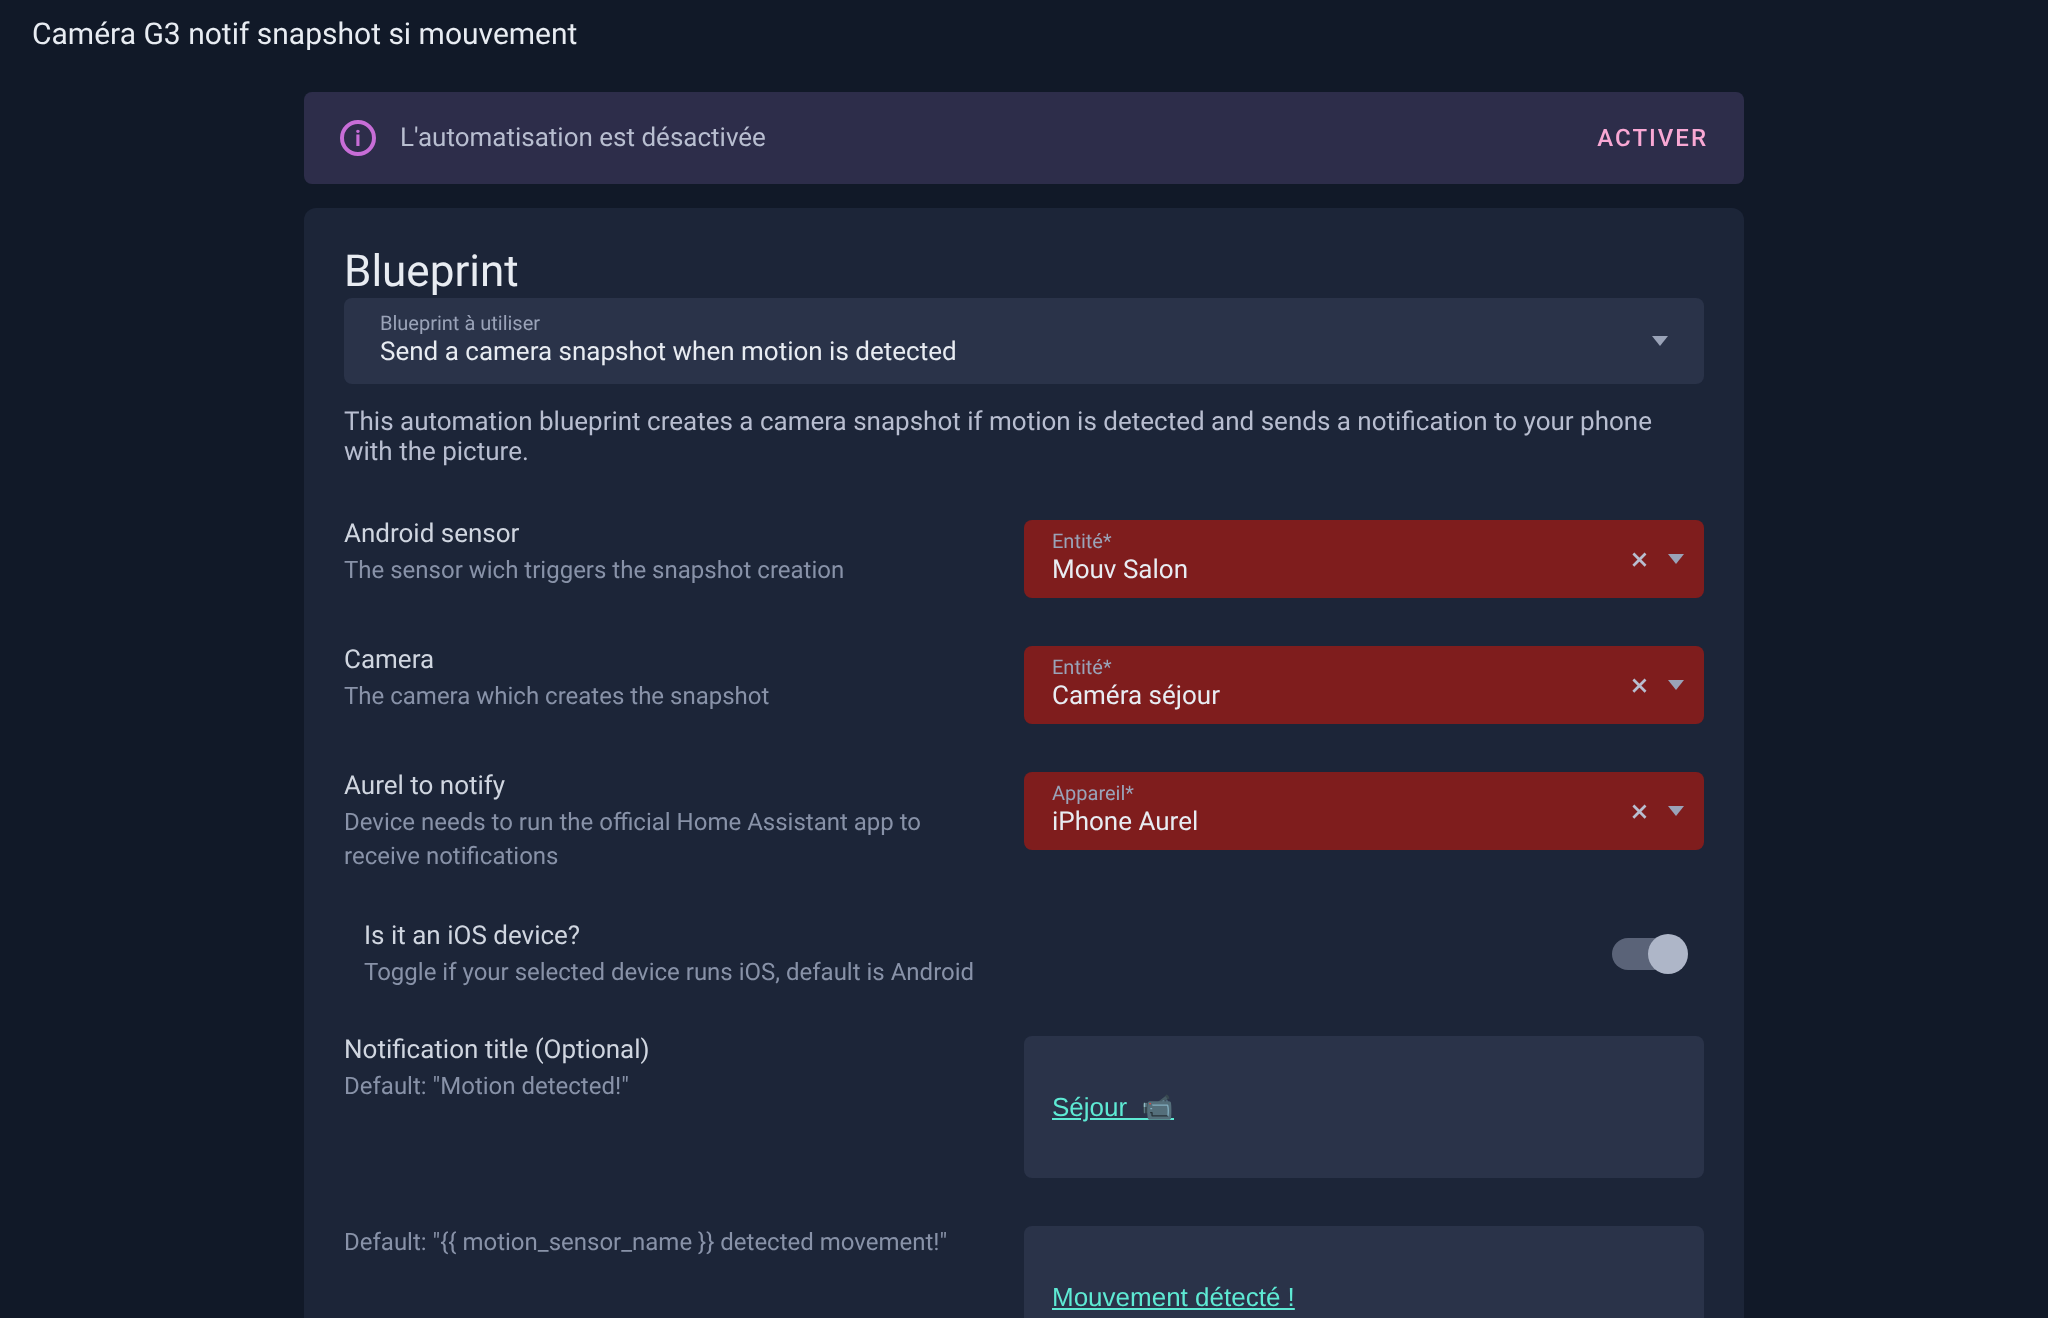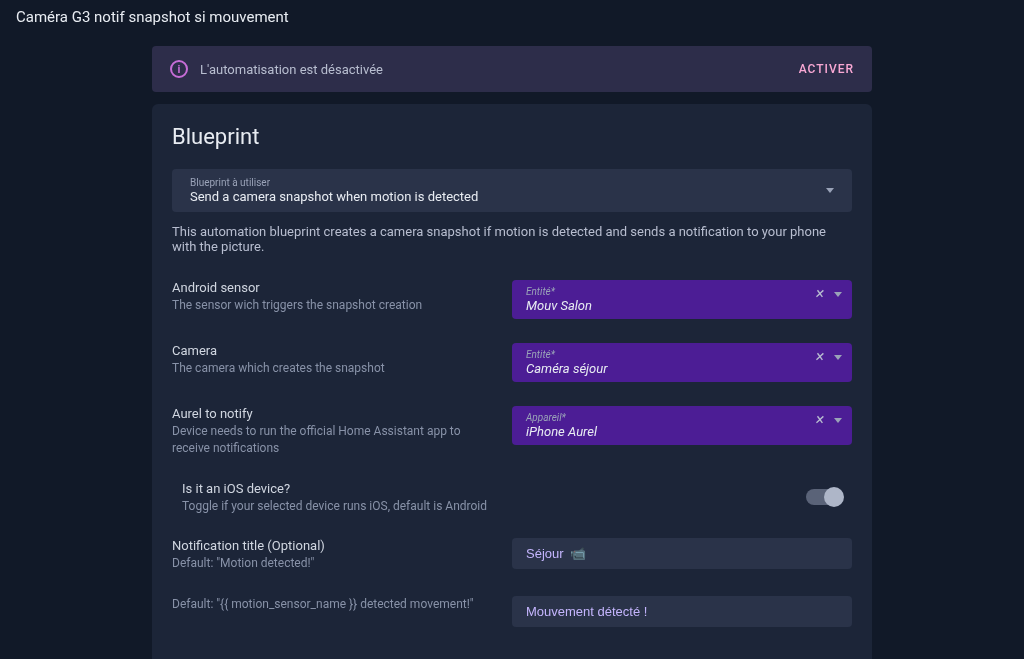--- a/index.html
+++ b/index.html
@@ -64,21 +64,21 @@
   }
   .card {
     background: #1c2538;
     border-radius: 6px;
     padding: 20px 0 24px 0;
   }
   .card-title {
     font-size: 22px;
     font-weight: 400;
     color: #e8ecf2;
-    padding: 0 20px 20px 20px;
+    padding: 0 20px 0 20px;
   }
   .blueprint-select {
     margin: 0 20px 12px 20px;
     background: #2a3349;
     border-radius: 4px;
     padding: 8px 18px;
     display: flex;
     align-items: center;
     justify-content: space-between;
     cursor: pointer;
@@ -123,27 +123,26 @@
     font-size: 13px;
     color: #d0d6e0;
     margin-bottom: 2px;
   }
   .field-desc {
     font-size: 12px;
     color: #8892a8;
     line-height: 1.4;
   }
   .entity-input {
-    background: #4c1d95;
+    background: #7f1d1d;
     border-radius: 4px;
     padding: 6px 10px 6px 14px;
     display: flex;
-    align-items: flex-start;
+    align-items: center;
     justify-content: space-between;
-    font-style: italic;
   }
   .entity-input-inner {
     display: flex;
     flex-direction: column;
     gap: 1px;
   }
   .entity-label {
     font-size: 10px;
     color: #9aa3b8;
   }
@@ -158,26 +157,27 @@
   }
   .close-x {
     color: #b8bed0;
     cursor: pointer;
     font-size: 16px;
     line-height: 1;
   }
   .text-input {
     background: #2a3349;
     border-radius: 4px;
-    padding: 8px 14px;
-    font-size: 13px;
-    color: #c4b5fd;
+    padding: 28px 14px;
+    font-size: 13px;
+    color: #5eead4;
     width: 100%;
     border: none;
     outline: none;
+    text-decoration: underline;
   }
   .toggle-row {
     display: flex;
     padding: 12px 30px;
     align-items: center;
     justify-content: space-between;
   }
   .toggle {
     width: 36px;
     height: 16px;

